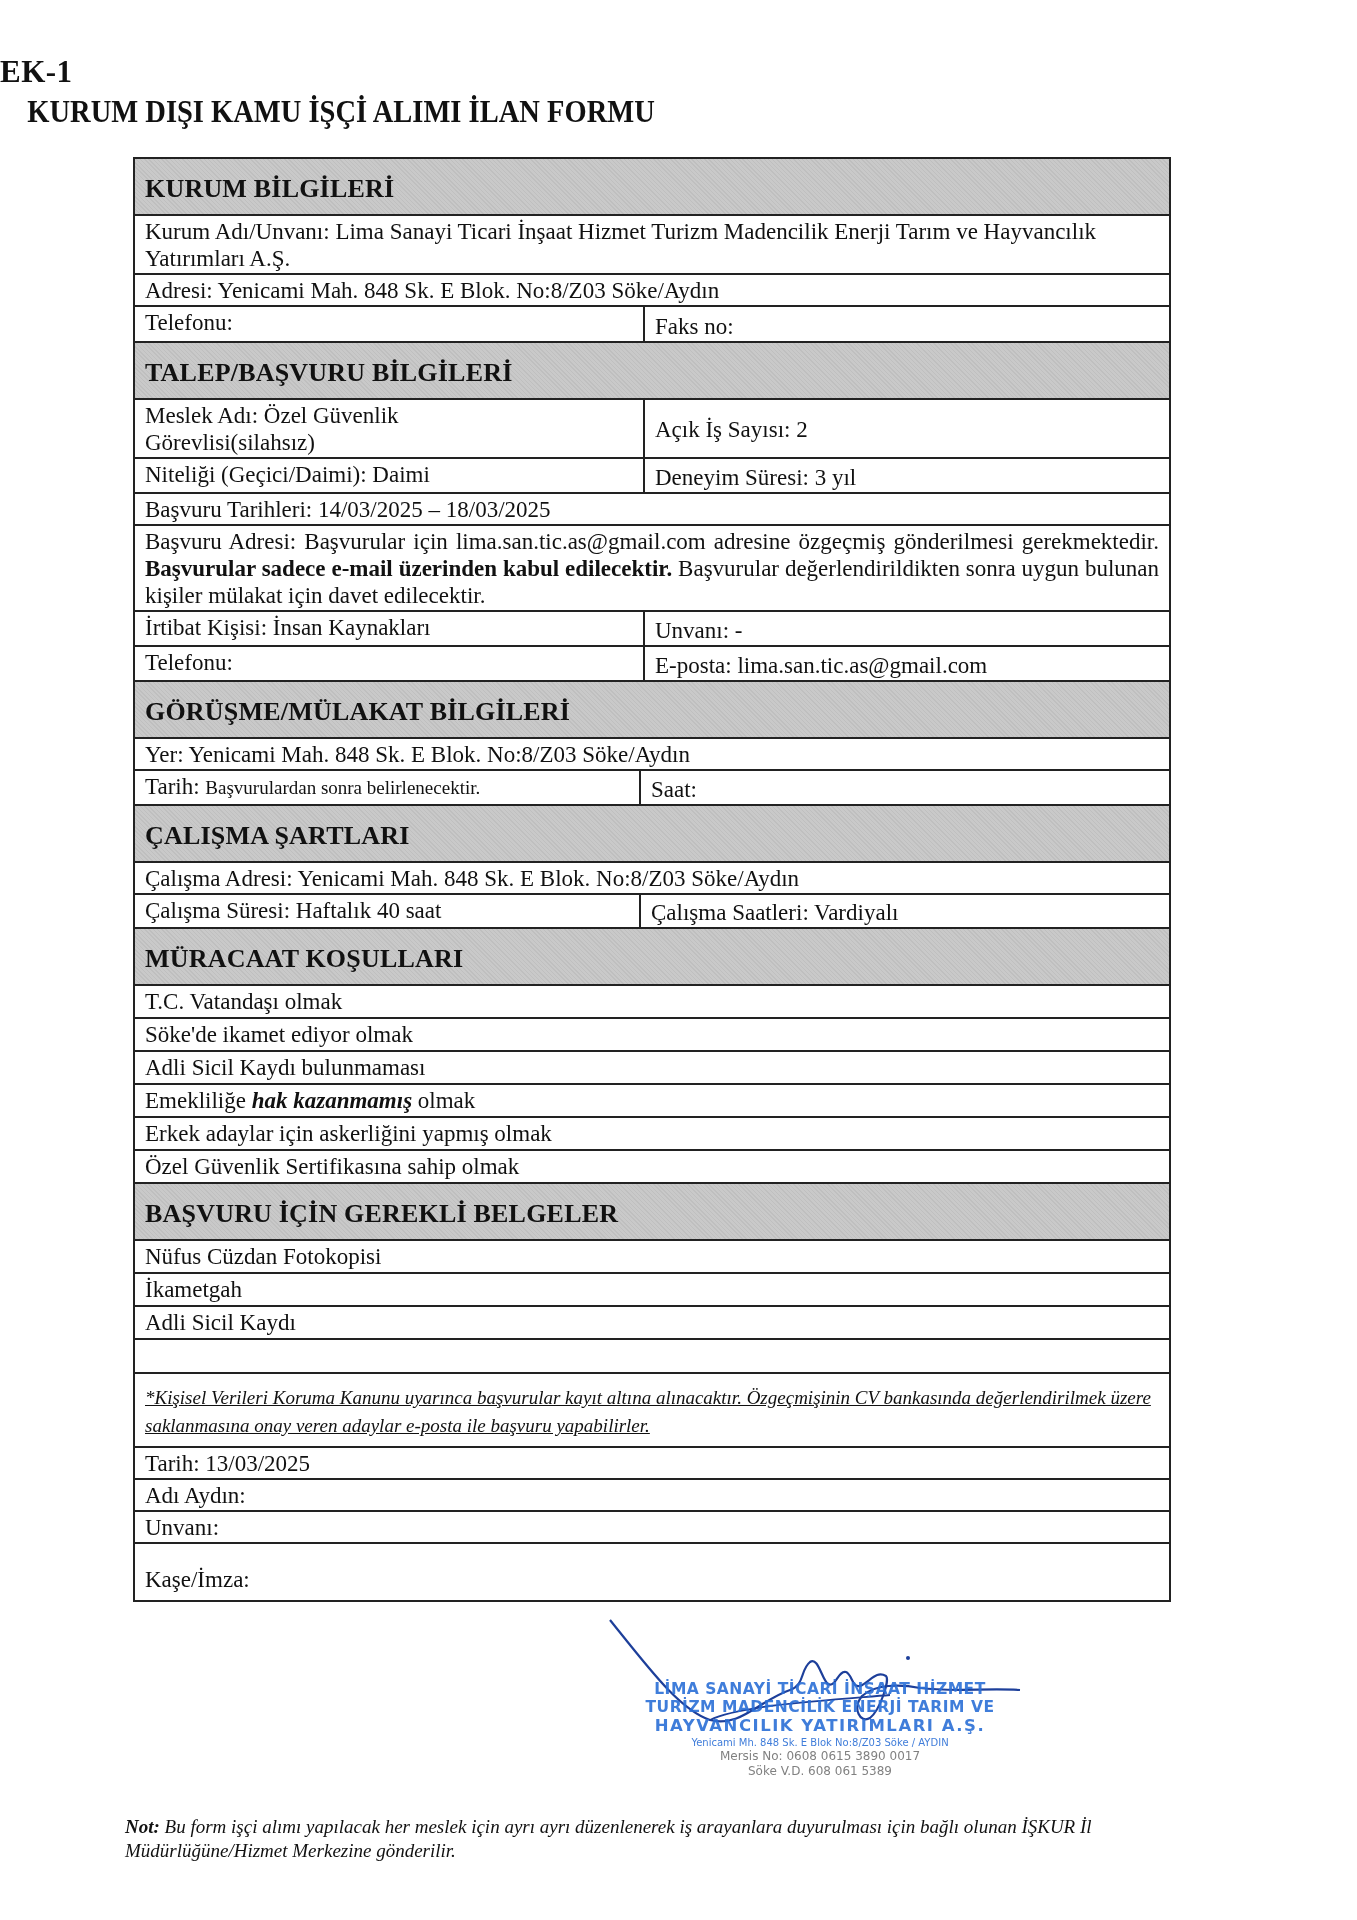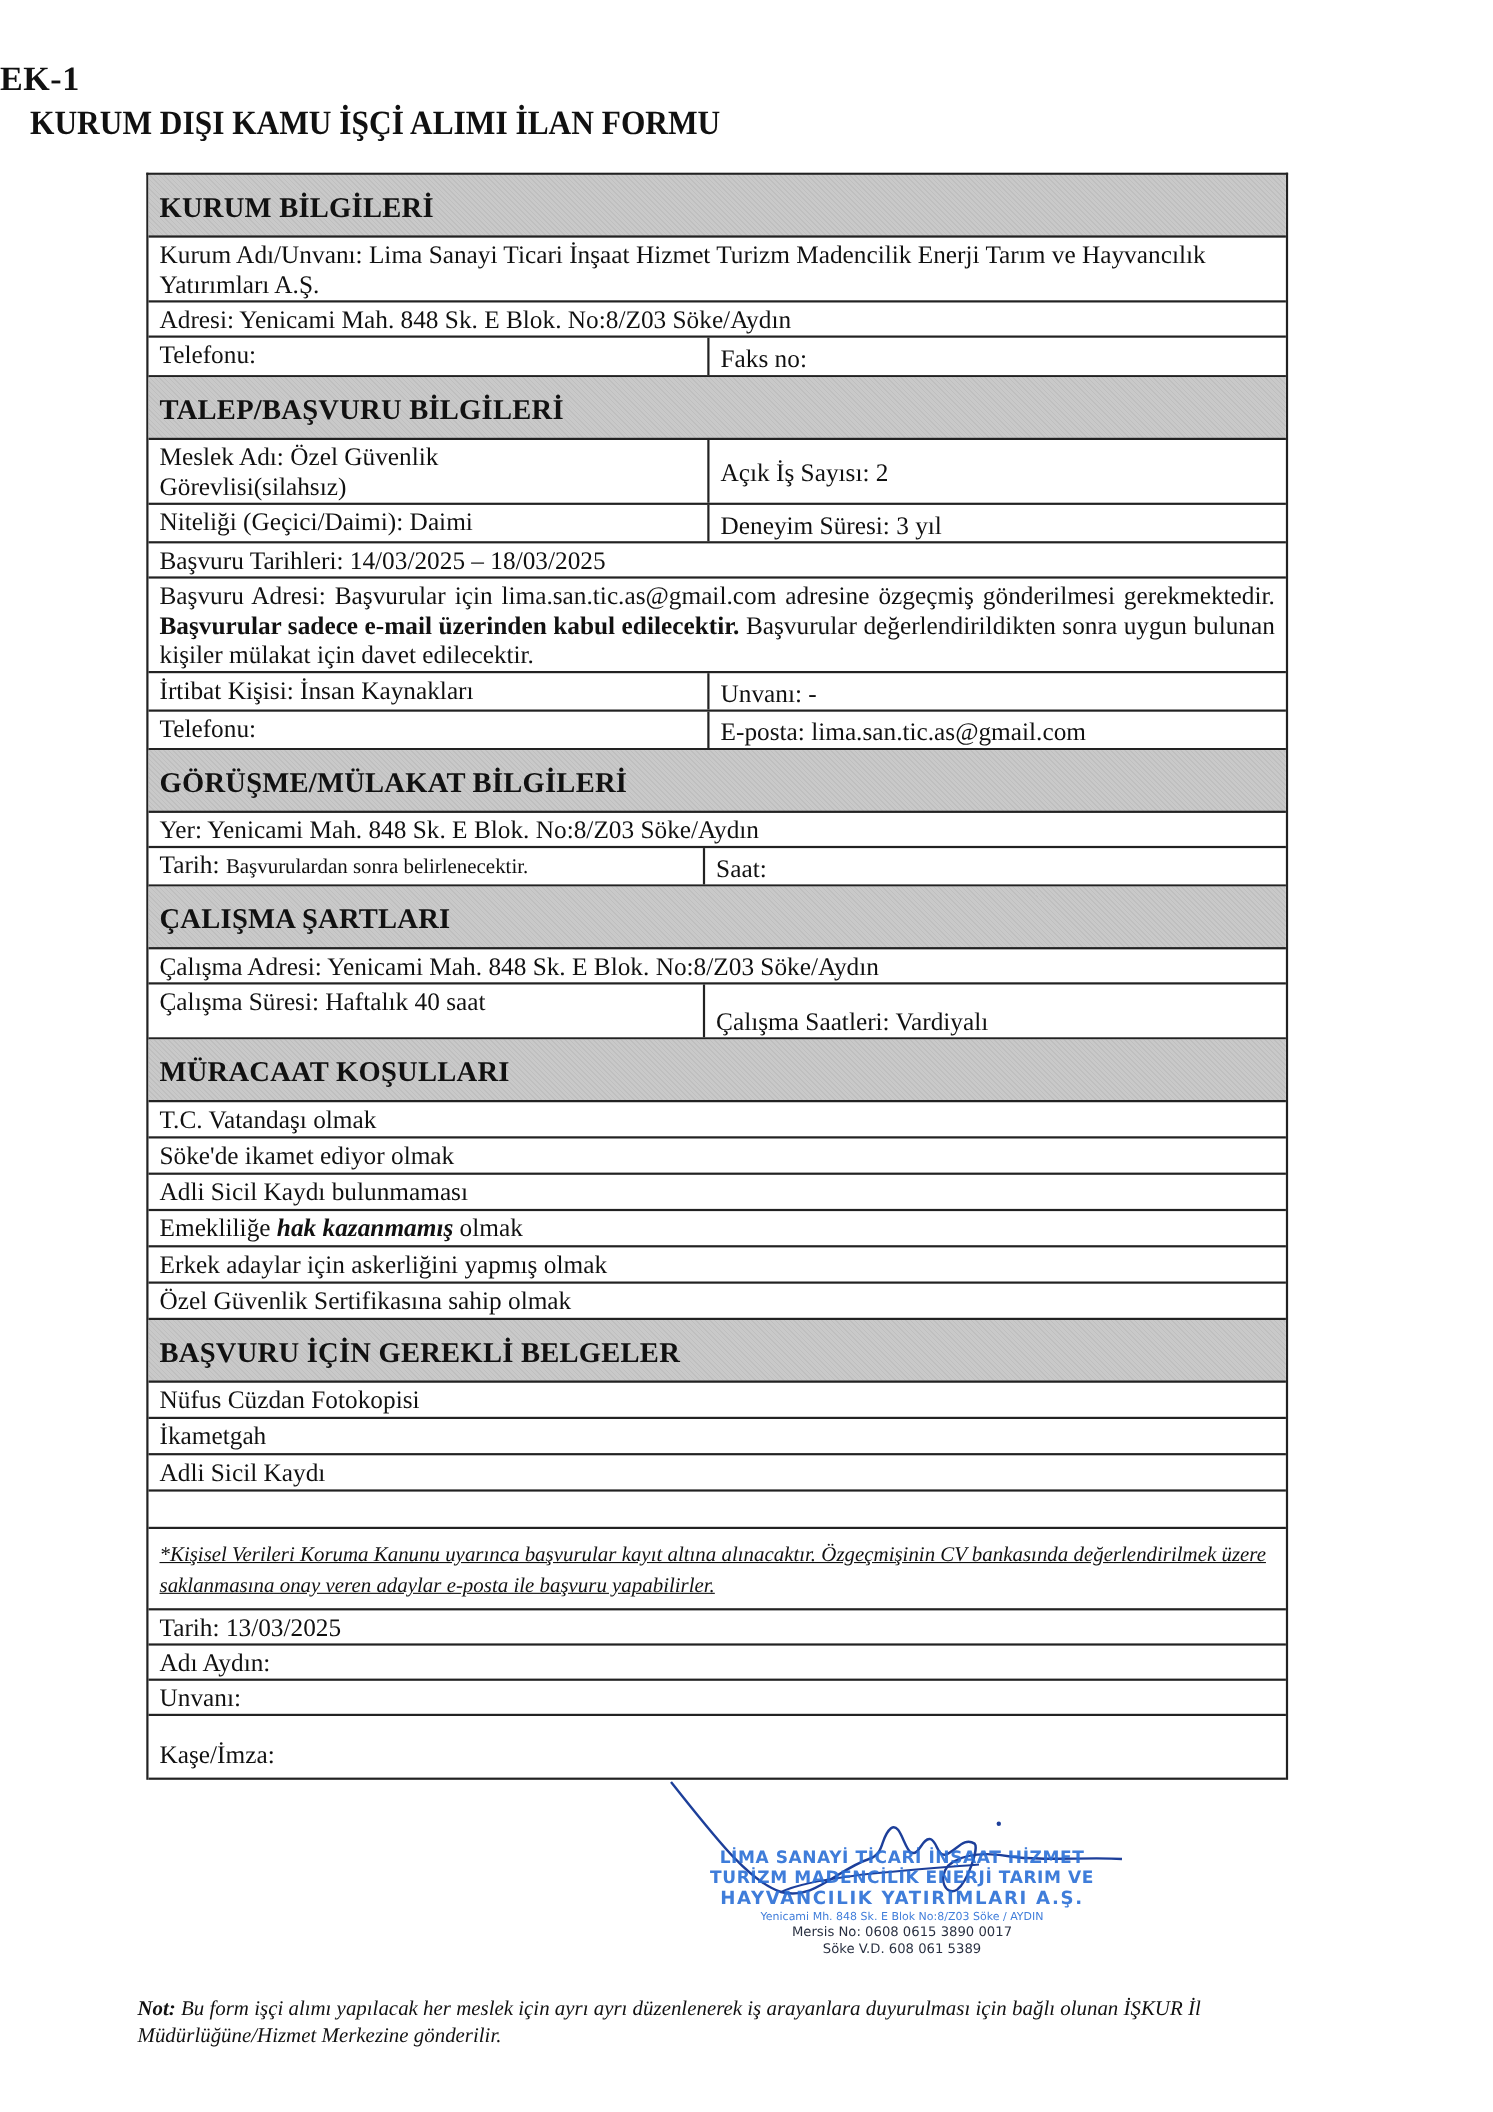--- a/index.html
+++ b/index.html
@@ -27,21 +27,21 @@
   .empty { height: 32px; }
   .kvkk { font-style: italic; text-decoration: underline; font-size: 19px; line-height: 28px; padding: 10px 10px 6px 10px; }
   .sign-row { height: 56px; }
   .sign-row .cell { padding-top: 22px; }
 
   .stamp { position: absolute; left: 590px; top: 1600px; width: 460px; height: 220px; pointer-events: none; }
   .stamp-text { position: absolute; left: 30px; top: 80px; width: 400px; color: #2b6fd6; font-family: "DejaVu Sans", sans-serif; text-align: center; opacity: 0.9; }
   .stamp-line1, .stamp-line2 { font-weight: bold; font-size: 15.5px; line-height: 18px; letter-spacing: 0.5px; }
   .stamp-line3 { font-weight: bold; font-size: 16.5px; line-height: 20px; letter-spacing: 1.5px; }
   .stamp-line4 { font-size: 10px; line-height: 13px; }
-  .stamp-line5, .stamp-line6 { font-size: 12px; line-height: 15px; color: #0f172a; }
+  .stamp-line5, .stamp-line6 { font-size: 12px; line-height: 15px; color: #737373; }
 
   .note { position: absolute; left: 125px; top: 1815px; width: 1050px; font-style: italic; font-size: 19px; line-height: 24px; }
   .note .lbl { font-weight: bold; }
 </style>
 </head>
 <body>
 
 <div class="title-block">
   <div class="ek">EK-1</div>
   <div><span class="main-title">KURUM DIŞI KAMU İŞÇİ ALIMI İLAN FORMU</span></div>
@@ -97,21 +97,21 @@
     </div>
     <div class="cell right" style="padding-top:5px">Saat:</div>
   </div>
 
   <div class="row section">ÇALIŞMA ŞARTLARI</div>
   <div class="row">
     <div class="cell full">Çalışma Adresi: Yenicami Mah. 848 Sk. E Blok. No:8/Z03 Söke/Aydın</div>
   </div>
   <div class="row">
     <div class="cell left" style="width:506px">Çalışma Süresi: Haftalık 40 saat</div>
-    <div class="cell right" style="padding-top:20px">Çalışma Saatleri: Vardiyalı</div>
+    <div class="cell right" style="padding-top:4px">Çalışma Saatleri: Vardiyalı</div>
   </div>
 
   <div class="row section">MÜRACAAT KOŞULLARI</div>
   <div class="row tall">
     <div class="cell full">T.C. Vatandaşı olmak</div>
   </div>
   <div class="row tall">
     <div class="cell full">Söke'de ikamet ediyor olmak</div>
   </div>
   <div class="row tall">

